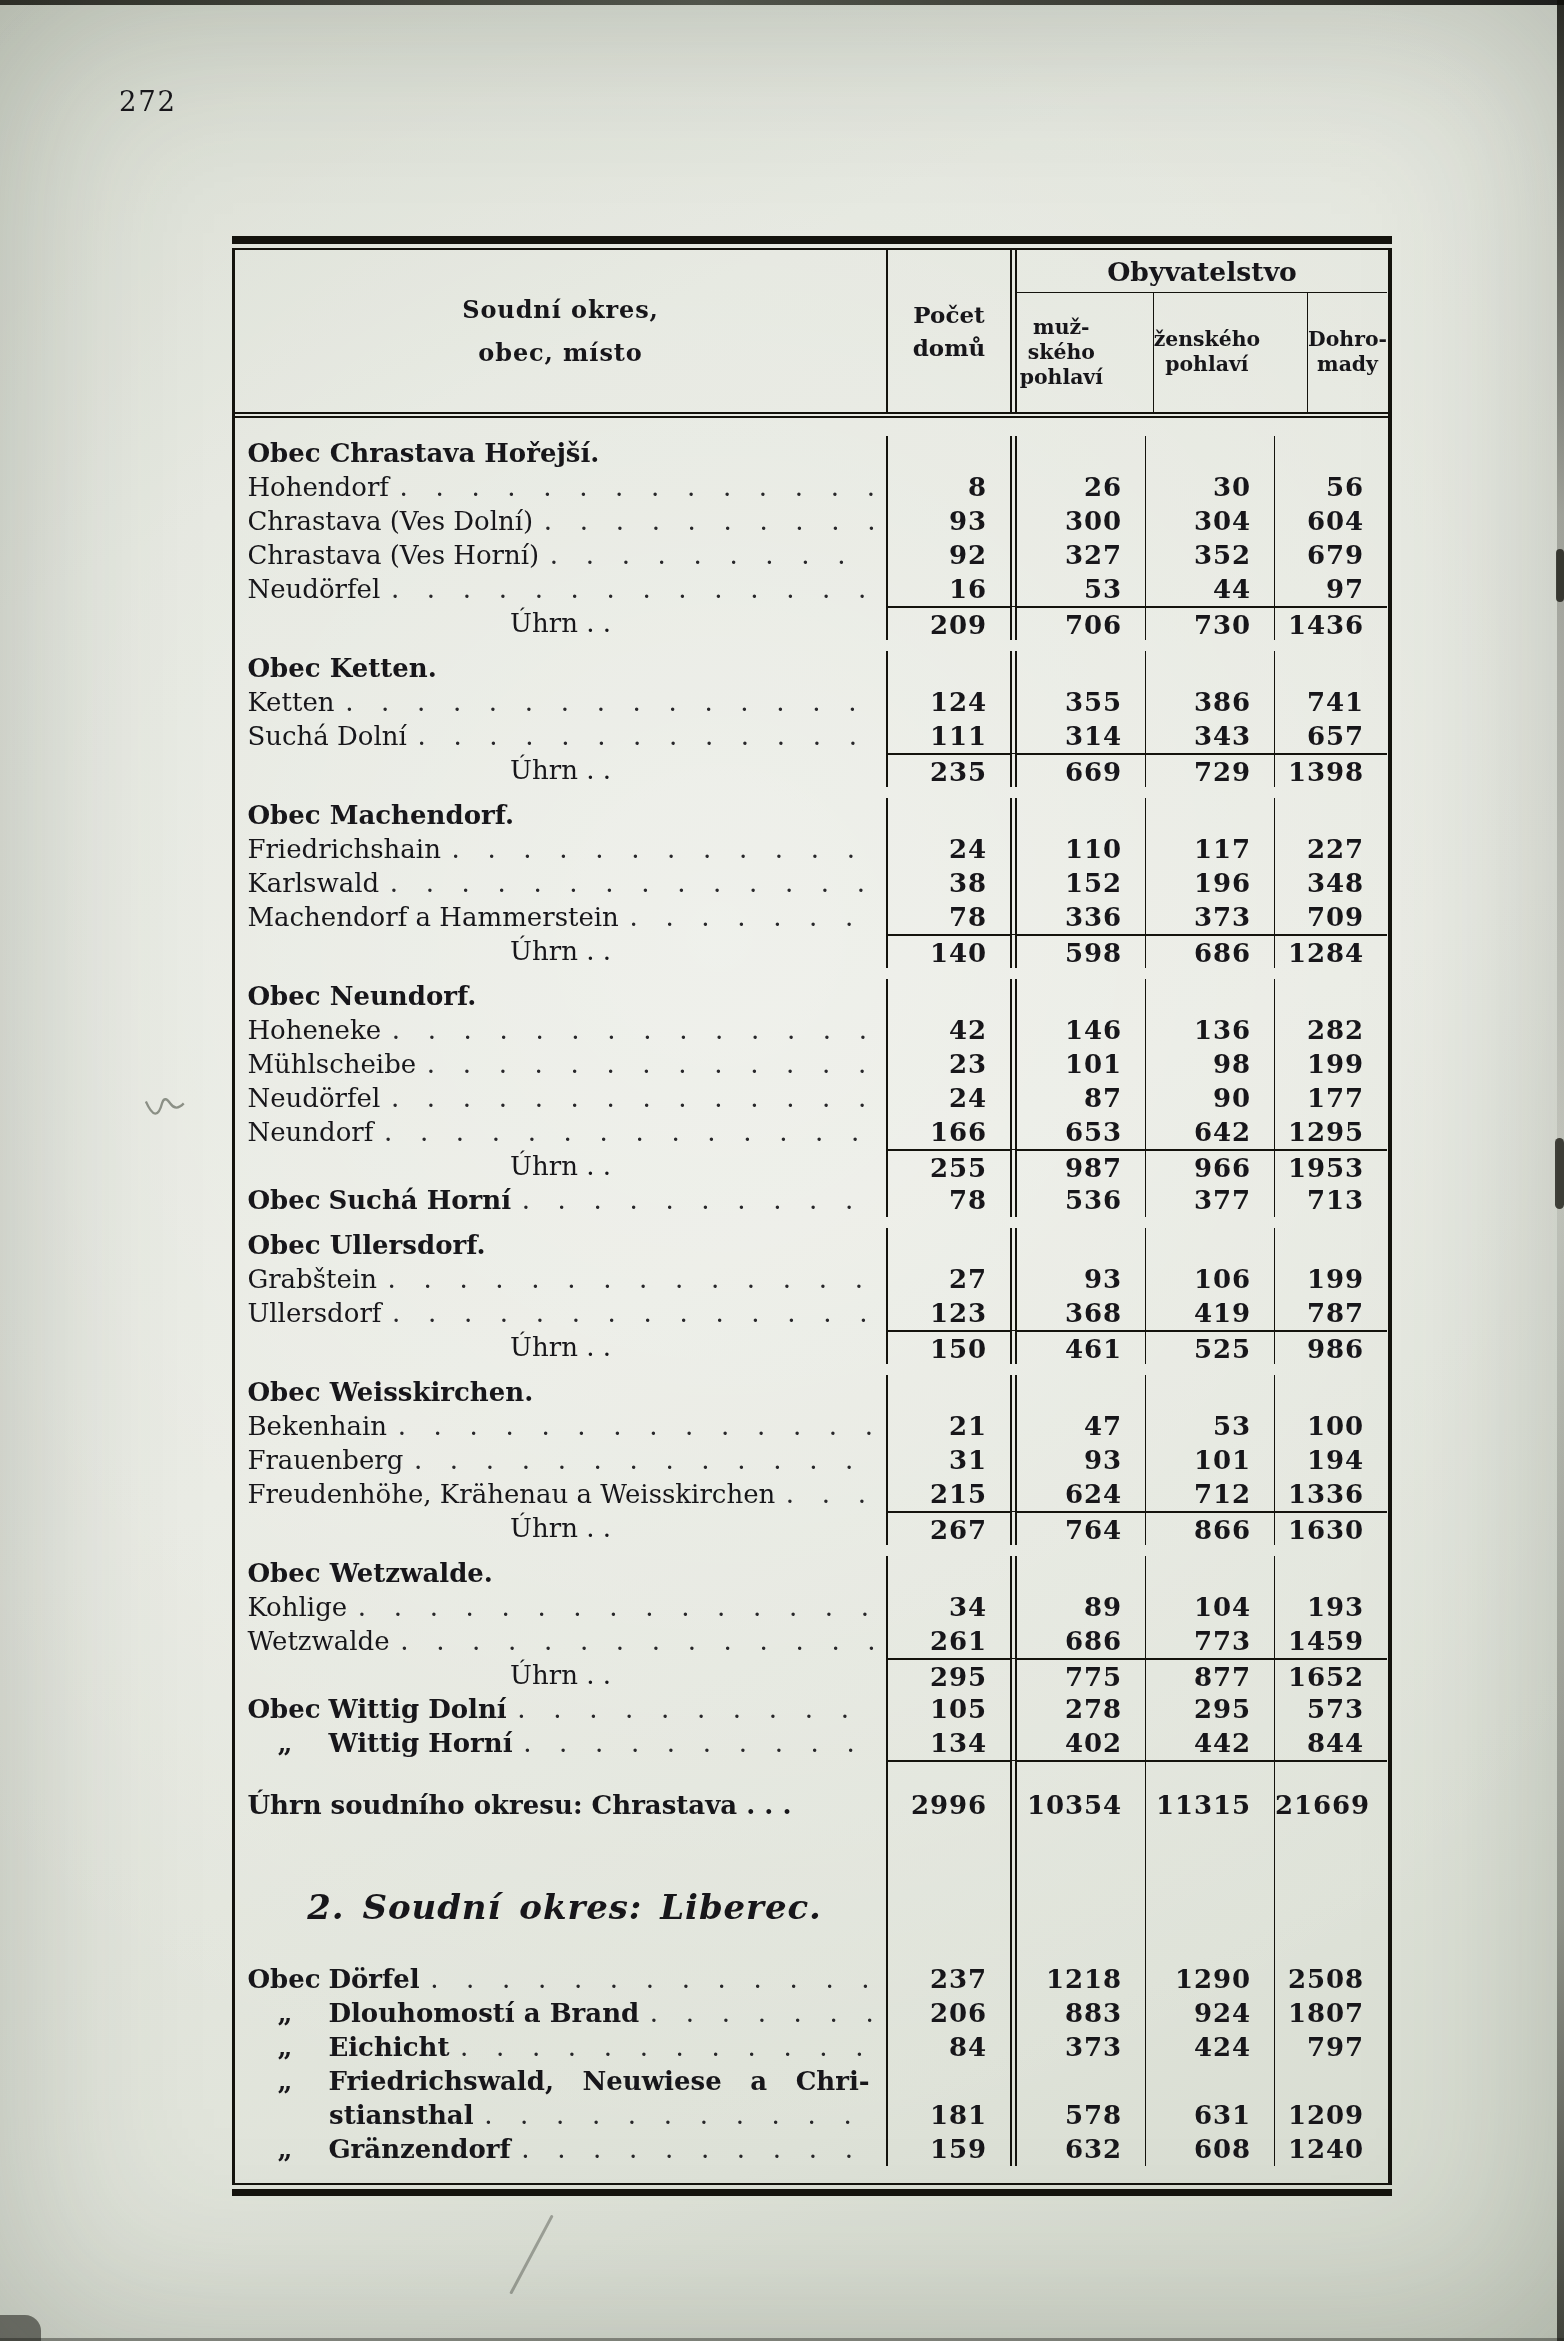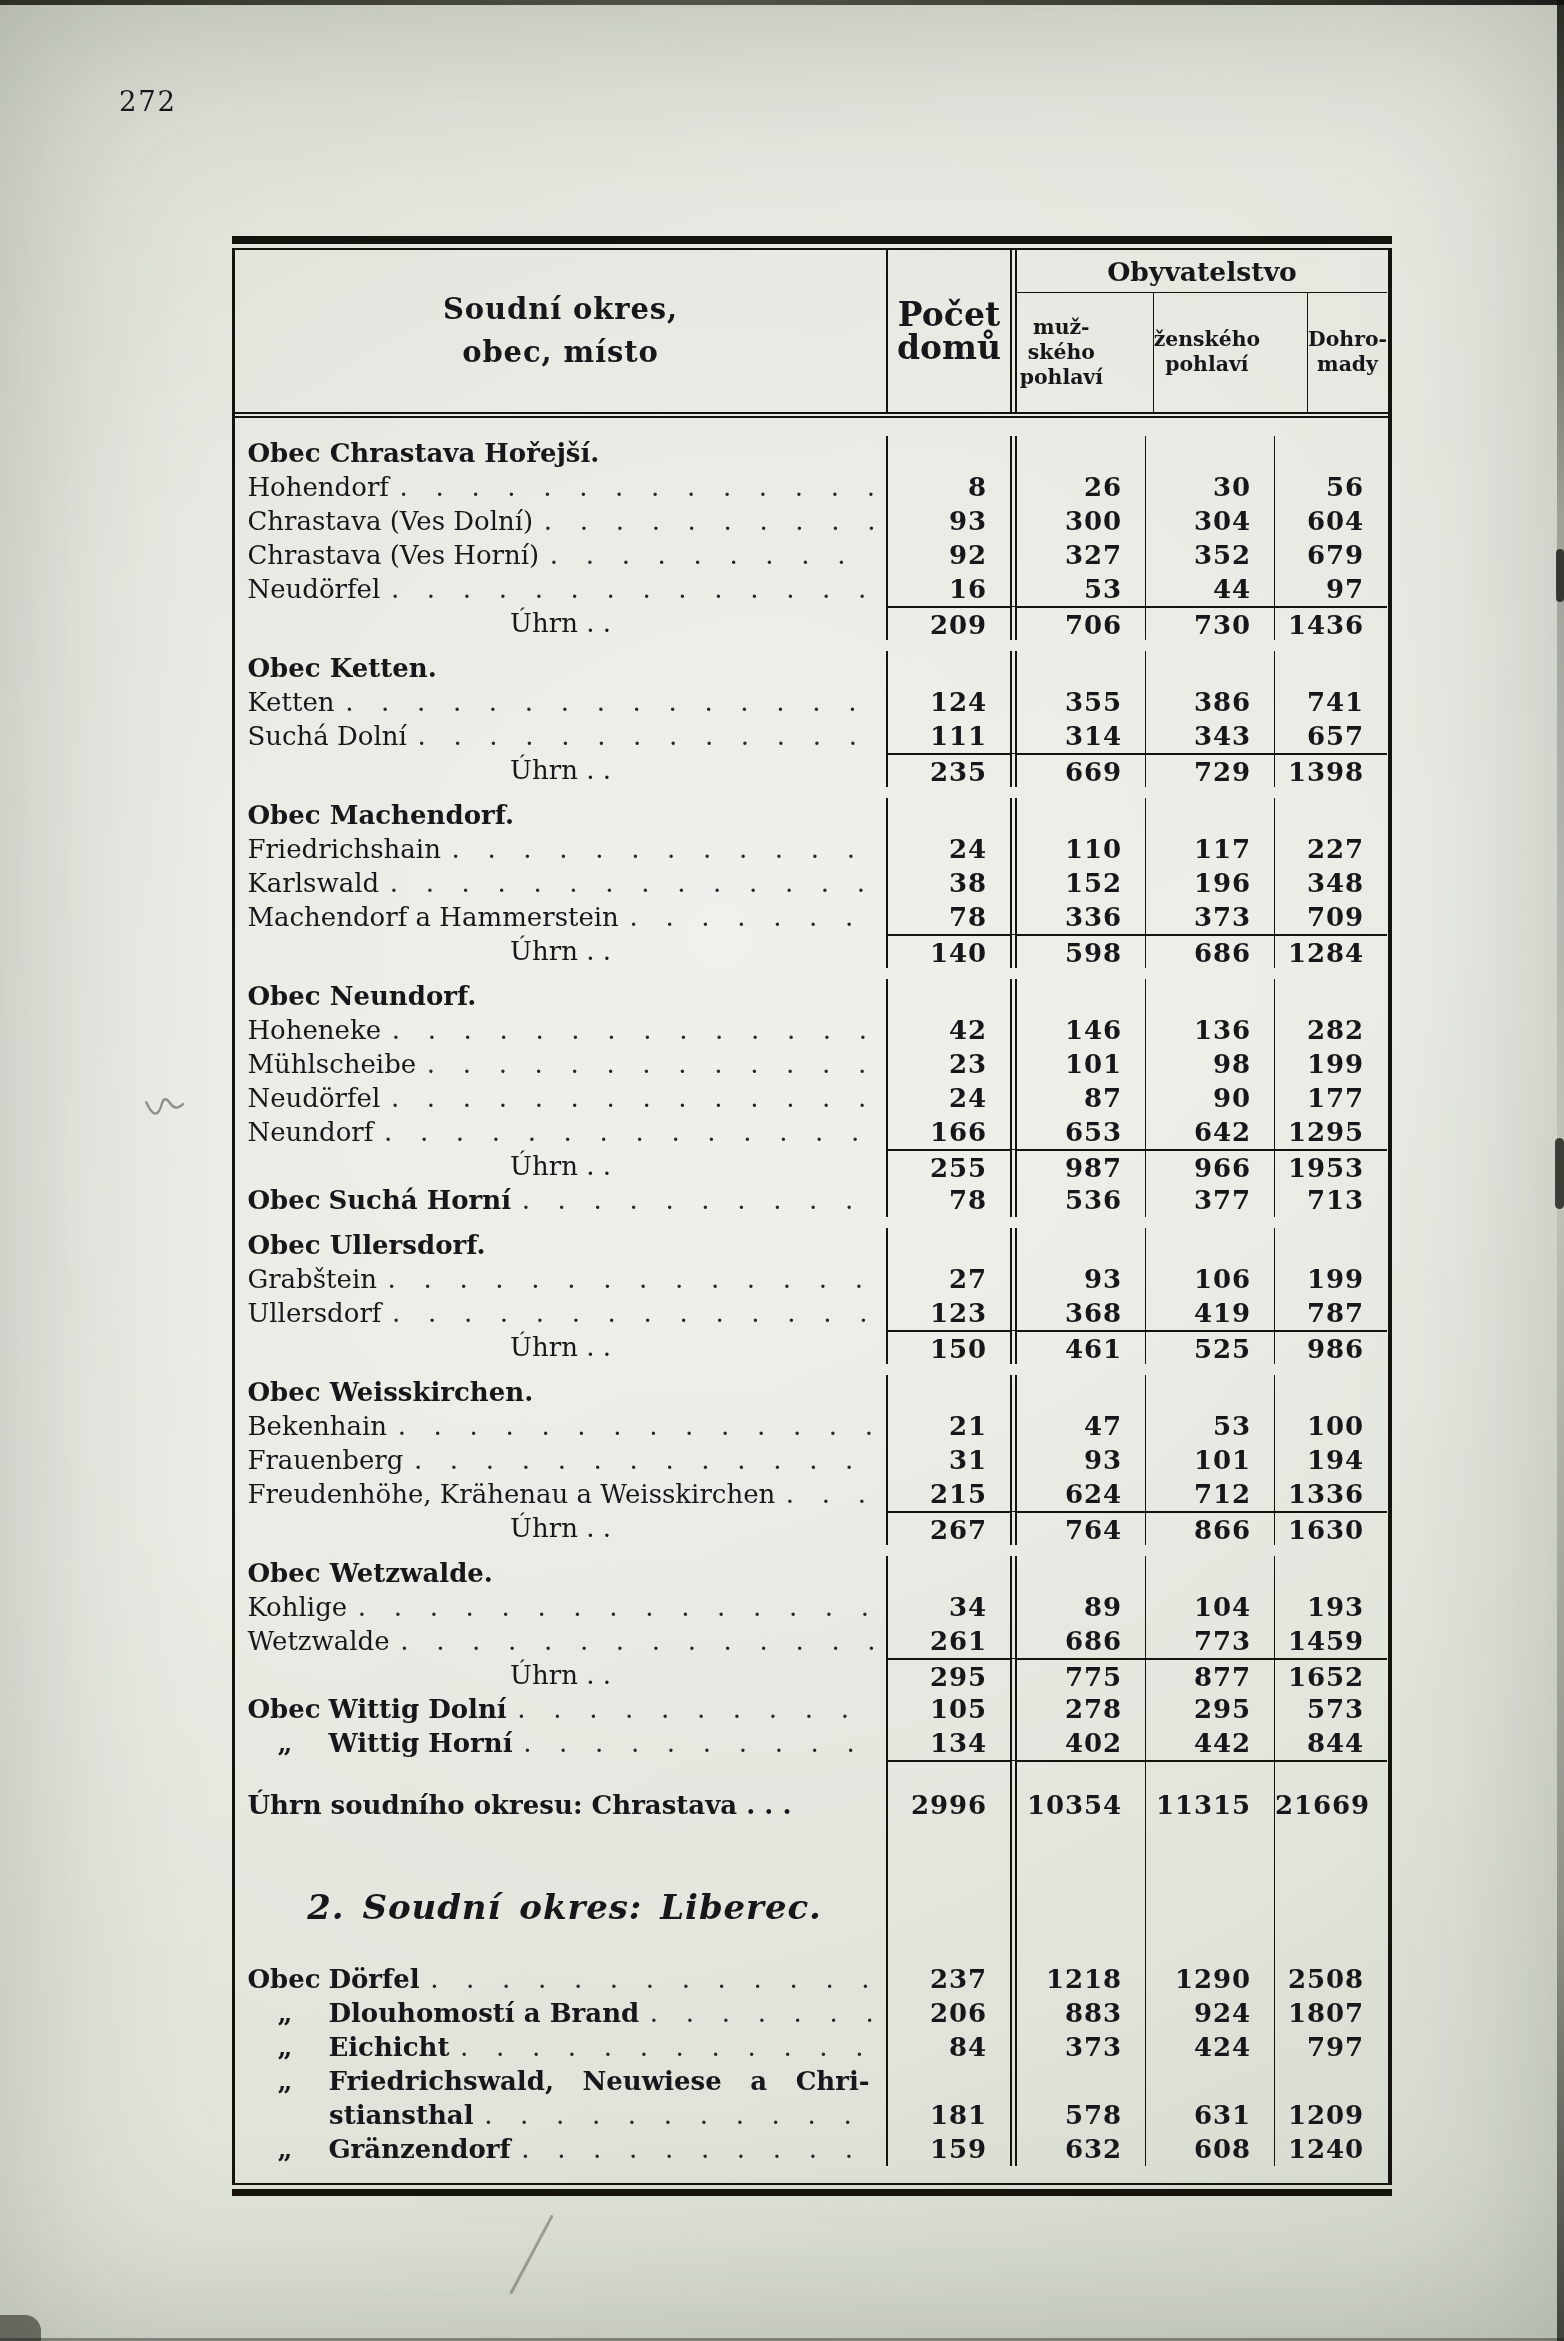--- a/index.html
+++ b/index.html
@@ -40,22 +40,22 @@
     margin-top:3.5px;
     border-top:2.7px solid #14130d;
     border-bottom:2.7px solid #14130d;
     border-left:3.5px solid #14130d;
     border-right:4.4px solid #14130d;
   }
 
   
   .thead { display:flex; height:168px; border-bottom:6.2px double #14130d; font-weight:bold; }
   .th { display:flex; flex-direction:column; align-items:center; justify-content:center; text-align:center; }
-  .th-name  { width:651px; font-size:29px; line-height:43px; letter-spacing:0.9px; }
-  .th-houses{ width:124px; border-left:2.7px solid #14130d; font-size:33px; line-height:33px; }
+  .th-name  { width:651px; font-size:24px; line-height:43px; letter-spacing:0.9px; }
+  .th-houses{ width:124px; border-left:2.7px solid #14130d; font-size:23px; line-height:33px; }
   .th-group { width:377px; border-left:7px double #14130d; display:flex; flex-direction:column; }
   .th-pop   { height:43px; line-height:43px; text-align:center; font-size:26.6px; border-bottom:1.8px solid #14130d; }
   .th-sub   { flex:1; display:flex;gap:47px; }
   .th-sub .th { font-size:20.4px; line-height:25px; }
   .th-male  { width:135px; }
   .th-female{ width:129px; border-left:1.8px solid #14130d; }
   .th-total { width:113px; border-left:1.8px solid #14130d; }
 
   
   .tbody { font-size:26px; padding-top:7px; padding-bottom:17.7px; }

